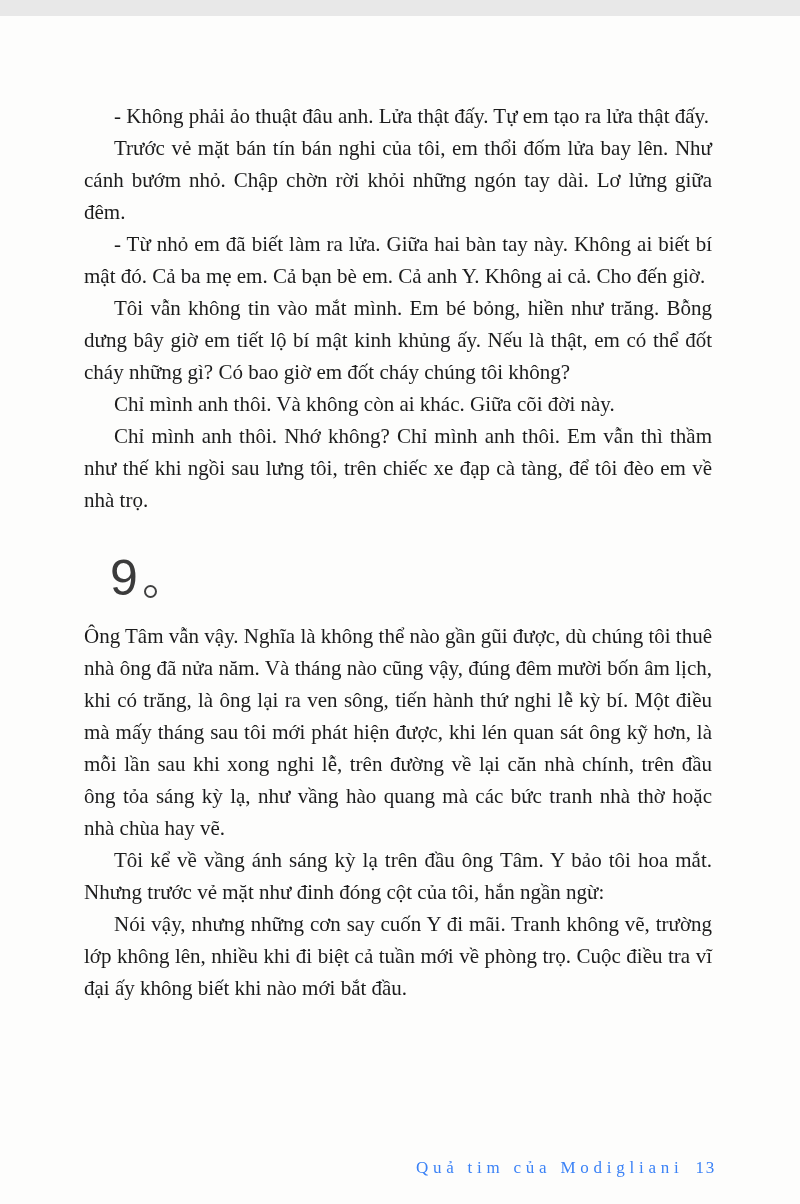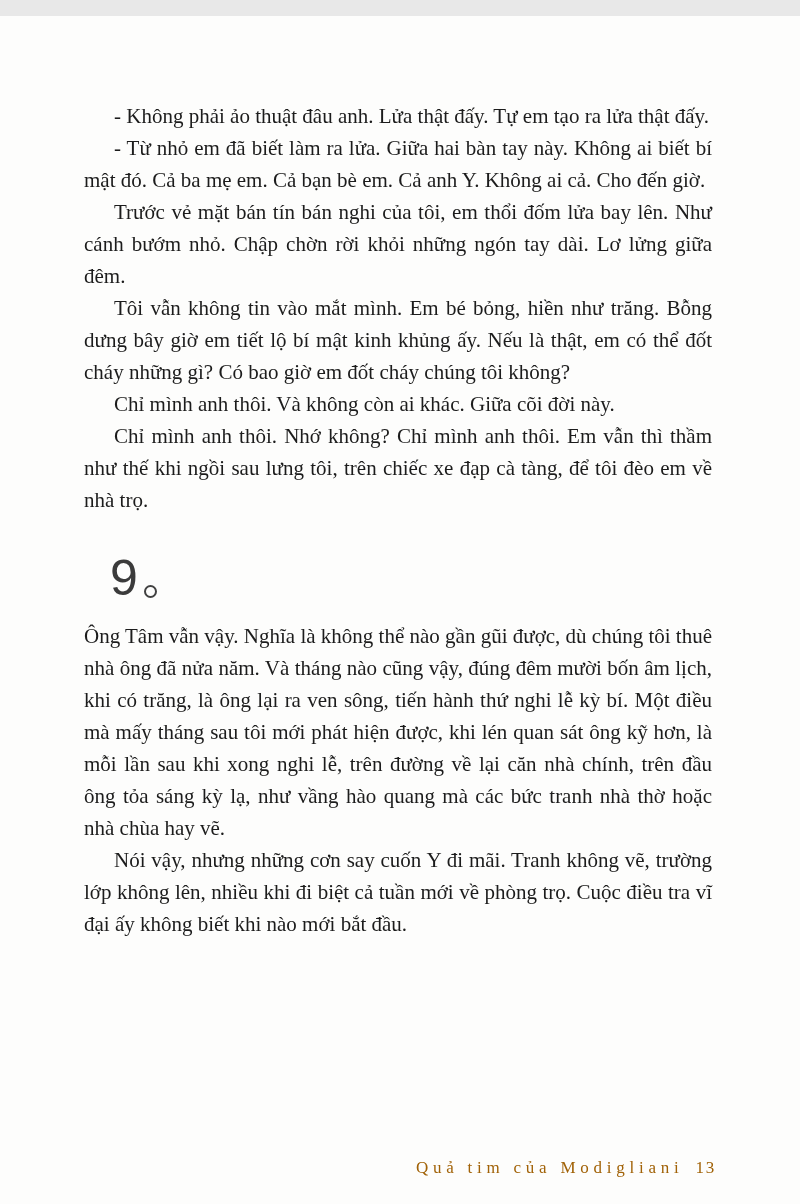--- a/index.html
+++ b/index.html
@@ -56,47 +56,48 @@
     border-radius: 50%;
     margin-left: 5px;
     margin-bottom: 6px;
   }
   .running-footer {
     position: absolute;
     right: 84px;
     bottom: 42px;
     font-size: 17px;
     letter-spacing: 0.28em;
-    color: #a16207;
+    color: #3b82f6;
     white-space: nowrap;
   }
   .running-footer .page-number {
     margin-left: 12px;
     letter-spacing: 0.1em;
   }
 </style>
 </head>
 <body>
 
 <div class="page">
   <div class="text-block">
 
     <p class="para indent">- Không phải ảo thuật đâu anh. Lửa thật đấy. Tự em tạo ra lửa thật đấy.</p>
+    <p class="para indent">Trước vẻ mặt bán tín bán nghi của tôi, em thổi đốm lửa bay lên. Như cánh bướm nhỏ. Chập chờn rời khỏi những ngón tay dài. Lơ lửng giữa đêm.</p>
     <p class="para indent">- Từ nhỏ em đã biết làm ra lửa. Giữa hai bàn tay này. Không ai biết bí mật đó. Cả ba mẹ em. Cả bạn bè em. Cả anh Y. Không ai cả. Cho đến giờ.</p>
-    <p class="para indent">Trước vẻ mặt bán tín bán nghi của tôi, em thổi đốm lửa bay lên. Như cánh bướm nhỏ. Chập chờn rời khỏi những ngón tay dài. Lơ lửng giữa đêm.</p>
     <p class="para indent">Tôi vẫn không tin vào mắt mình. Em bé bỏng, hiền như trăng. Bỗng dưng bây giờ em tiết lộ bí mật kinh khủng ấy. Nếu là thật, em có thể đốt cháy những gì? Có bao giờ em đốt cháy chúng tôi không?</p>
     <p class="para indent">Chỉ mình anh thôi. Và không còn ai khác. Giữa cõi đời này.</p>
     <p class="para indent">Chỉ mình anh thôi. Nhớ không? Chỉ mình anh thôi. Em vẫn thì thầm như thế khi ngồi sau lưng tôi, trên chiếc xe đạp cà tàng, để tôi đèo em về nhà trọ.</p>
 
     <div class="chapter-heading">
       <span class="chapter-number">9</span>
         <span class="chapter-dot"></span>
     </div>
 
     <p class="para">Ông Tâm vẫn vậy. Nghĩa là không thể nào gần gũi được, dù chúng tôi thuê nhà ông đã nửa năm. Và tháng nào cũng vậy, đúng đêm mười bốn âm lịch, khi có trăng, là ông lại ra ven sông, tiến hành thứ nghi lễ kỳ bí. Một điều mà mấy tháng sau tôi mới phát hiện được, khi lén quan sát ông kỹ hơn, là mỗi lần sau khi xong nghi lễ, trên đường về lại căn nhà chính, trên đầu ông tỏa sáng kỳ lạ, như vầng hào quang mà các bức tranh nhà thờ hoặc nhà chùa hay vẽ.</p>
+    <p class="para indent">Tôi kể về vầng ánh sáng kỳ lạ trên đầu ông Tâm. Y bảo tôi hoa mắt. Nhưng trước vẻ mặt như đinh đóng cột của tôi, hắn ngần ngừ:</p>
     <p class="para indent">Nói vậy, nhưng những cơn say cuốn Y đi mãi. Tranh không vẽ, trường lớp không lên, nhiều khi đi biệt cả tuần mới về phòng trọ. Cuộc điều tra vĩ đại ấy không biết khi nào mới bắt đầu.</p>
 
   </div>
 
   <div class="running-footer">
     <span class="book-title">Quả tim của Modigliani</span><span class="page-number">13</span>
   </div>
 </div>
 
 </body></html>

